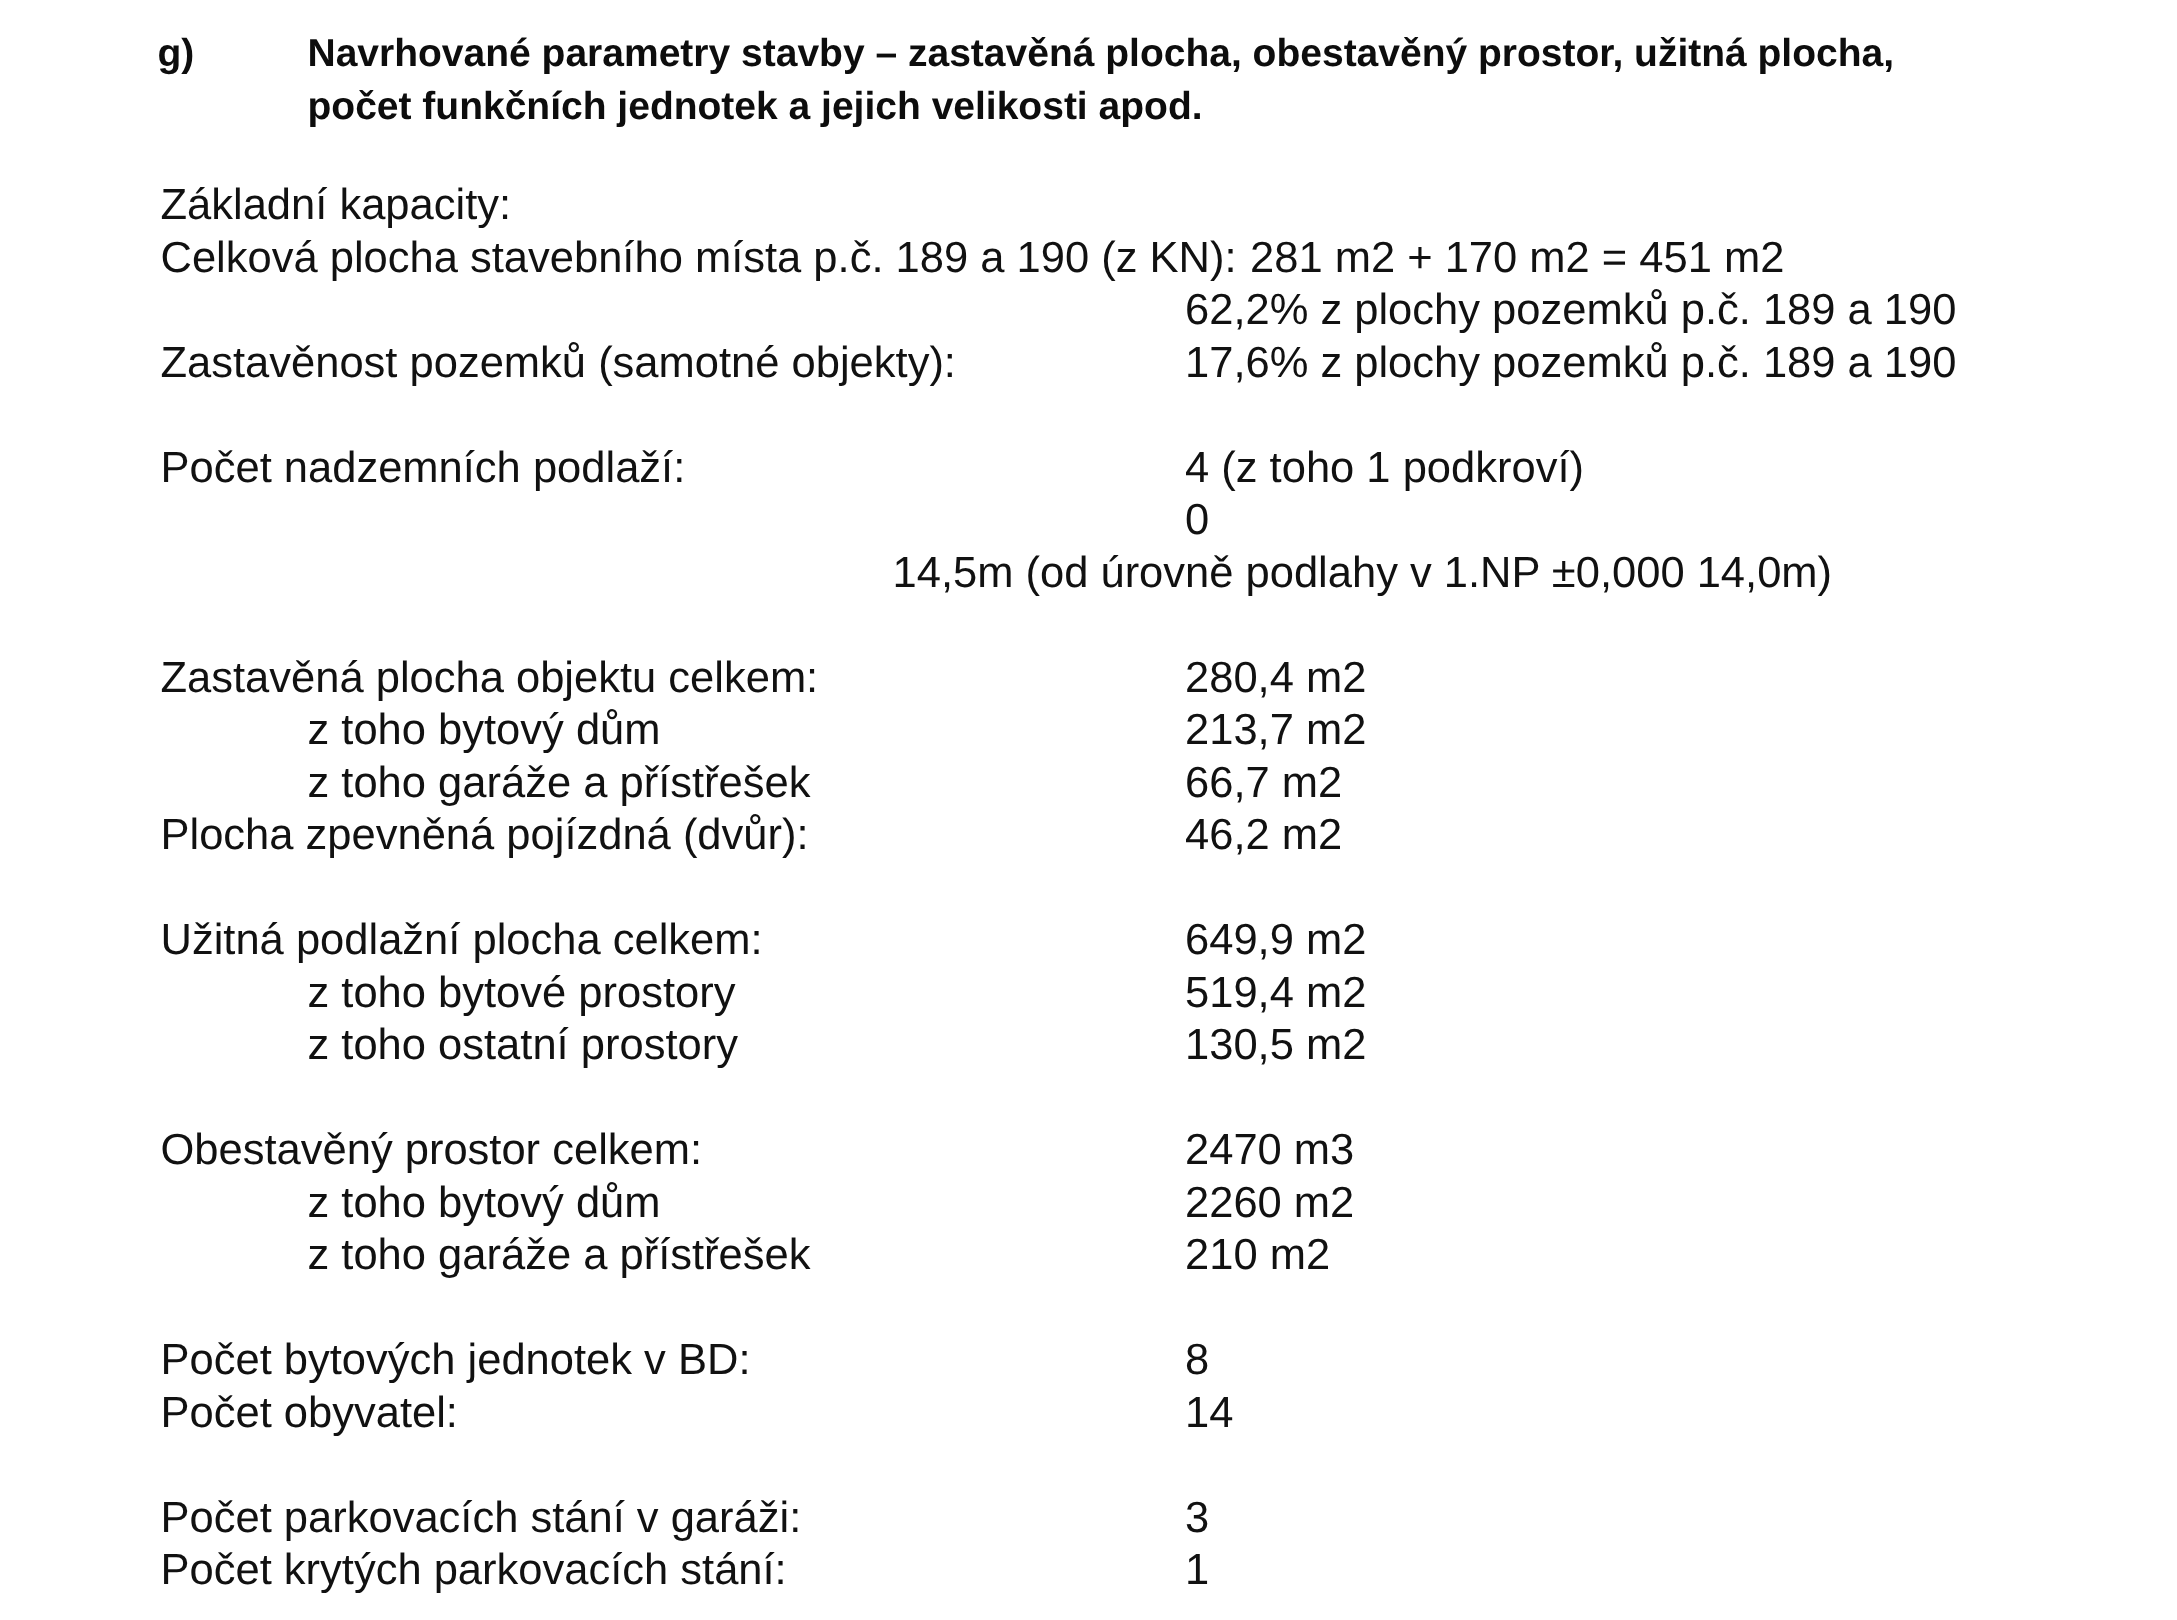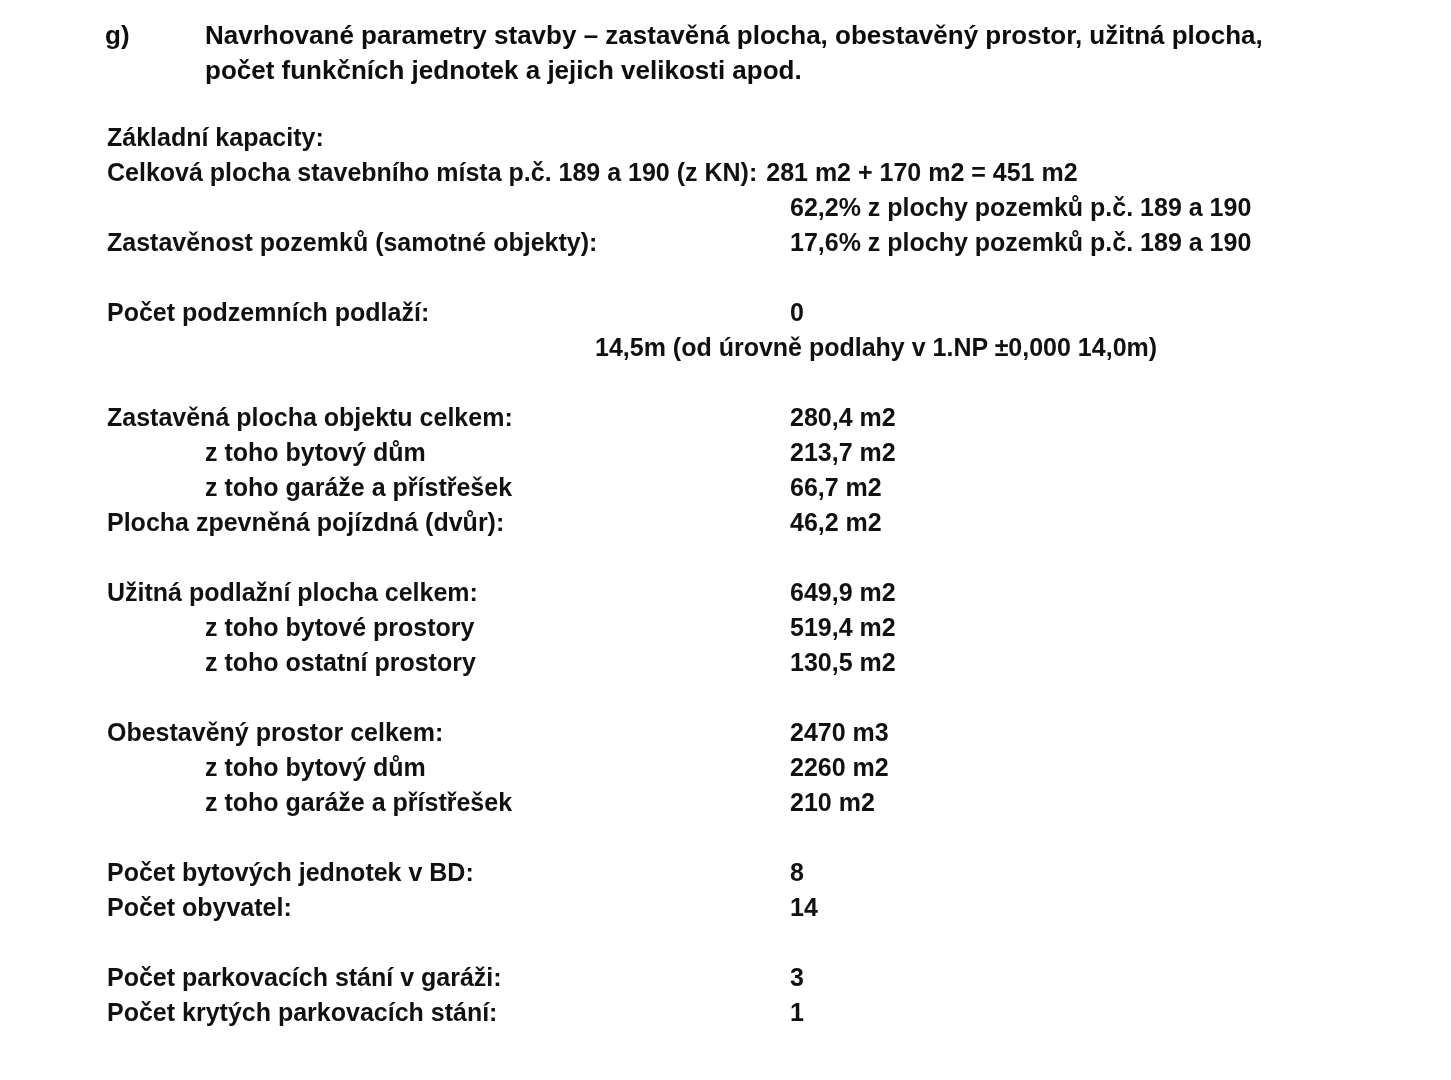--- a/index.html
+++ b/index.html
@@ -27,23 +27,22 @@
   }
   .h-label {
     flex: 0 0 100px;
   }
   .h-text {
     width: 1120px;
   }
   .content {
     padding-left: 107px;
     padding-top: 32px;
-    font-size: 25px;
+    font-size: 29px;
     line-height: 35px;
-    font-weight: bold;
   }
   .section {
     margin-bottom: 35px;
   }
   .row {
     position: relative;
     min-height: 35px;
     white-space: nowrap;
   }
   .row .p-label {
@@ -75,21 +74,22 @@
     <span class="h-text">Navrhované parametry stavby – zastavěná plocha, obestavěný prostor, užitná plocha, počet funkčních jednotek a jejich velikosti apod.</span>
   </div>
   <div class="content" id="content">
       <div class="section">
         <div class="row"><span class="p-label">Základní kapacity:</span></div>
         <div class="row"><span class="p-label">Celková plocha stavebního místa p.č. 189 a 190 (z KN):</span><span class="p-value inline">281 m2 + 170 m2 = 451 m2</span></div>
         <div class="row"><span class="p-value col">62,2% z plochy pozemků p.č. 189 a 190</span></div>
         <div class="row"><span class="p-label">Zastavěnost pozemků (samotné objekty):</span><span class="p-value col">17,6% z plochy pozemků p.č. 189 a 190</span></div>
       </div>
       <div class="section">
-        <div class="row"><span class="p-label">Počet podzemních podlaží:</span><span class="p-value col">0</span></div>
+        <div class="row"><span class="p-label">Počet nadzemních podlaží:</span><span class="p-value col">4 (z toho 1 podkroví)</span></div>
+        <div class="row"><span class="p-value col">0</span></div>
         <div class="row"><span class="p-value mid">14,5m (od úrovně podlahy v 1.NP ±0,000 14,0m)</span></div>
       </div>
       <div class="section">
         <div class="row"><span class="p-label">Zastavěná plocha objektu celkem:</span><span class="p-value col">280,4 m2</span></div>
         <div class="row indent"><span class="p-label">z toho bytový dům</span><span class="p-value col">213,7 m2</span></div>
         <div class="row indent"><span class="p-label">z toho garáže a přístřešek</span><span class="p-value col">66,7 m2</span></div>
         <div class="row"><span class="p-label">Plocha zpevněná pojízdná (dvůr):</span><span class="p-value col">46,2 m2</span></div>
       </div>
       <div class="section">
         <div class="row"><span class="p-label">Užitná podlažní plocha celkem:</span><span class="p-value col">649,9 m2</span></div>

